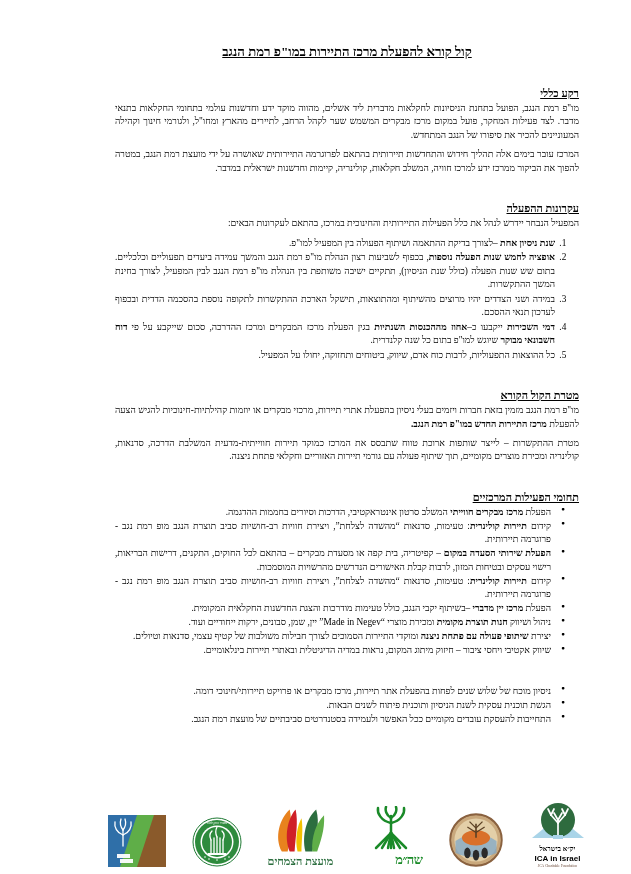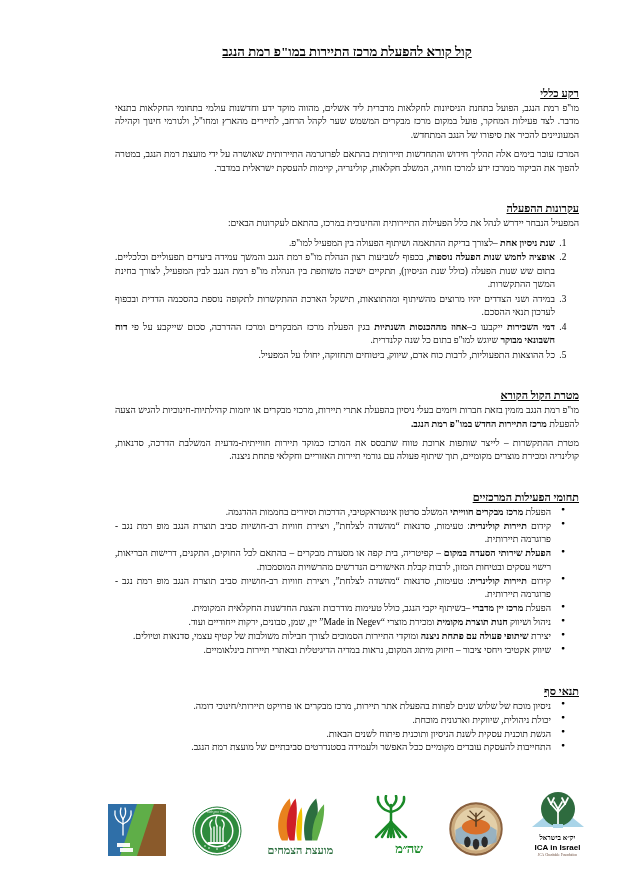--- a/index.html
+++ b/index.html
@@ -79,21 +79,21 @@
     position: absolute;
     right: -12px;
     top: -0.5px;
     font-size: 6.2px;
   }
   b, strong { font-weight: bold; }
   .logos {
     position: absolute;
     left: 0;
     right: 0;
-    bottom: 17px;
+    bottom: 6px;
     display: flex;
     justify-content: center;
     align-items: flex-end;
     gap: 26px;
     padding: 0 40px;
     box-sizing: border-box;
   }
   .logo {
     display: flex;
     flex-direction: column;
@@ -117,21 +117,21 @@
 </head>
 <body>
 
 <div class="page">
 
   <h1 class="doc-title">קול קורא להפעלת מרכז התיירות במו"פ רמת הנגב</h1>
 
   <div class="section">
     <div class="section-heading">רקע כללי</div>
     <p class="body-text">מו"פ רמת הנגב, הפועל בתחנת הניסיונות לחקלאות מדברית ליד אשלים, מהווה מוקד ידע וחדשנות עולמי בתחומי החקלאות בתנאי מדבר. לצד פעילות המחקר, פועל במקום מרכז מבקרים המשמש שער לקהל הרחב, לתיירים מהארץ ומחו"ל, ולגורמי חינוך וקהילה המעוניינים להכיר את סיפורו של הנגב המתחדש.</p>
-    <p class="body-text">המרכז עובר בימים אלה תהליך חידוש והתחדשות תיירותית בהתאם לפרוגרמה התיירותית שאושרה על ידי מועצת רמת הנגב, במטרה להפוך את הביקור ממרכז ידע למרכז חוויה, המשלב חקלאות, קולינריה, קיימות להעסקת ישראלית במדבר.</p>
+    <p class="body-text">המרכז עובר בימים אלה תהליך חידוש והתחדשות תיירותית בהתאם לפרוגרמה התיירותית שאושרה על ידי מועצת רמת הנגב, במטרה להפוך את הביקור ממרכז ידע למרכז חוויה, המשלב חקלאות, קולינריה, קיימות וחדשנות ישראלית במדבר.</p>
   </div>
 
   <div class="section">
     <div class="section-heading">עקרונות ההפעלה</div>
     <p class="body-text">המפעיל הנבחר יידרש לנהל את כלל הפעילות התיירותית והחינוכית במרכז, בהתאם לעקרונות הבאים:</p>
     <ol class="num-list">
       <li><b>שנת ניסיון אחת</b><span> –לצורך בדיקת ההתאמה ושיתוף הפעולה בין המפעיל למו"פ.</span></li>
       <li><b>אופציה לחמש שנות הפעלה נוספות</b><span>, בכפוף לשביעות רצון הנהלת מו"פ רמת הנגב והמשך עמידה ביעדים תפעוליים וכלכליים. בתום שש שנות הפעלה (כולל שנת הניסיון), תתקיים ישיבה משותפת בין הנהלת מו"פ רמת הנגב לבין המפעיל, לצורך בחינת המשך ההתקשרות.</span></li>
       <li><span>במידה ושני הצדדים יהיו מרוצים מהשיתוף ומהתוצאות, תישקל הארכת ההתקשרות לתקופה נוספת בהסכמה הדדית ובכפוף לעדכון תנאי ההסכם.</span></li>
       <li><b>דמי השכירות</b><span> ייקבעו כ–</span><b>אחוז מההכנסות השנתיות</b><span> בגין הפעלת מרכז המבקרים ומרכז ההדרכה, סכום שייקבע על פי </span><b>דוח חשבונאי מבוקר</b><span> שיוגש למו"פ בתום כל שנה קלנדרית.</span></li>
@@ -153,24 +153,22 @@
       <li><span></span><b>הפעלת שירותי הסעדה במקום</b><span> – קפיטריה, בית קפה או מסעדת מבקרים – בהתאם לכל החוקים, התקנים, דרישות הבריאות, רישוי עסקים ובטיחות המזון, לרבות קבלת האישורים הנדרשים מהרשויות המוסמכות.</span></li>
       <li><span>קידום </span><b>תיירות קולינרית</b><span>: טעימות, סדנאות “מהשדה לצלחת”, ויצירת חוויות רב-חושיות סביב תוצרת הנגב מופ רמת נגב - פרוגרמה תיירותית.</span></li>
       <li><span>הפעלת </span><b>מרכז יין מדברי</b><span> –בשיתוף יקבי הנגב, כולל טעימות מודרכות והצגת החדשנות החקלאית המקומית.</span></li>
       <li><span>ניהול ושיווק </span><b>חנות תוצרת מקומית</b><span> ומכירת מוצרי “Made in Negev” יין, שמן, סבונים, ירקות ייחודיים ועוד.</span></li>
       <li><span>יצירת </span><b>שיתופי פעולה עם פתחת ניצנה</b><span> ומוקדי התיירות הסמוכים לצורך חבילות משולבות של קטיף עצמי, סדנאות וטיולים.</span></li>
       <li><span>שיווק אקטיבי ויחסי ציבור – חיזוק מיתוג המקום, נראות במדיה הדיגיטלית ובאתרי תיירות בינלאומיים.</span></li>
     </ul>
   </div>
 
   <div class="section">
-    <div class="section-heading">תנאי סף</div>
     <ul class="bullet-list">
       <li>ניסיון מוכח של שלוש שנים לפחות בהפעלת אתר תיירות, מרכז מבקרים או פרויקט תיירותי/חינוכי דומה.</li>
-      <li>יכולת ניהולית, שיווקית וארגונית מוכחת.</li>
       <li>הגשת תוכנית עסקית לשנת הניסיון ותוכנית פיתוח לשנים הבאות.</li>
       <li>התחייבות להעסקת עובדים מקומיים ככל האפשר ולעמידה בסטנדרטים סביבתיים של מועצת רמת הנגב.</li>
     </ul>
   </div>
 
   <div class="logos">
 
     <div class="logo">
       <svg class="ica-mark" viewBox="0 0 116 88">
         <polygon points="6,76 58,34 110,76" fill="#a9d4e8"></polygon>

